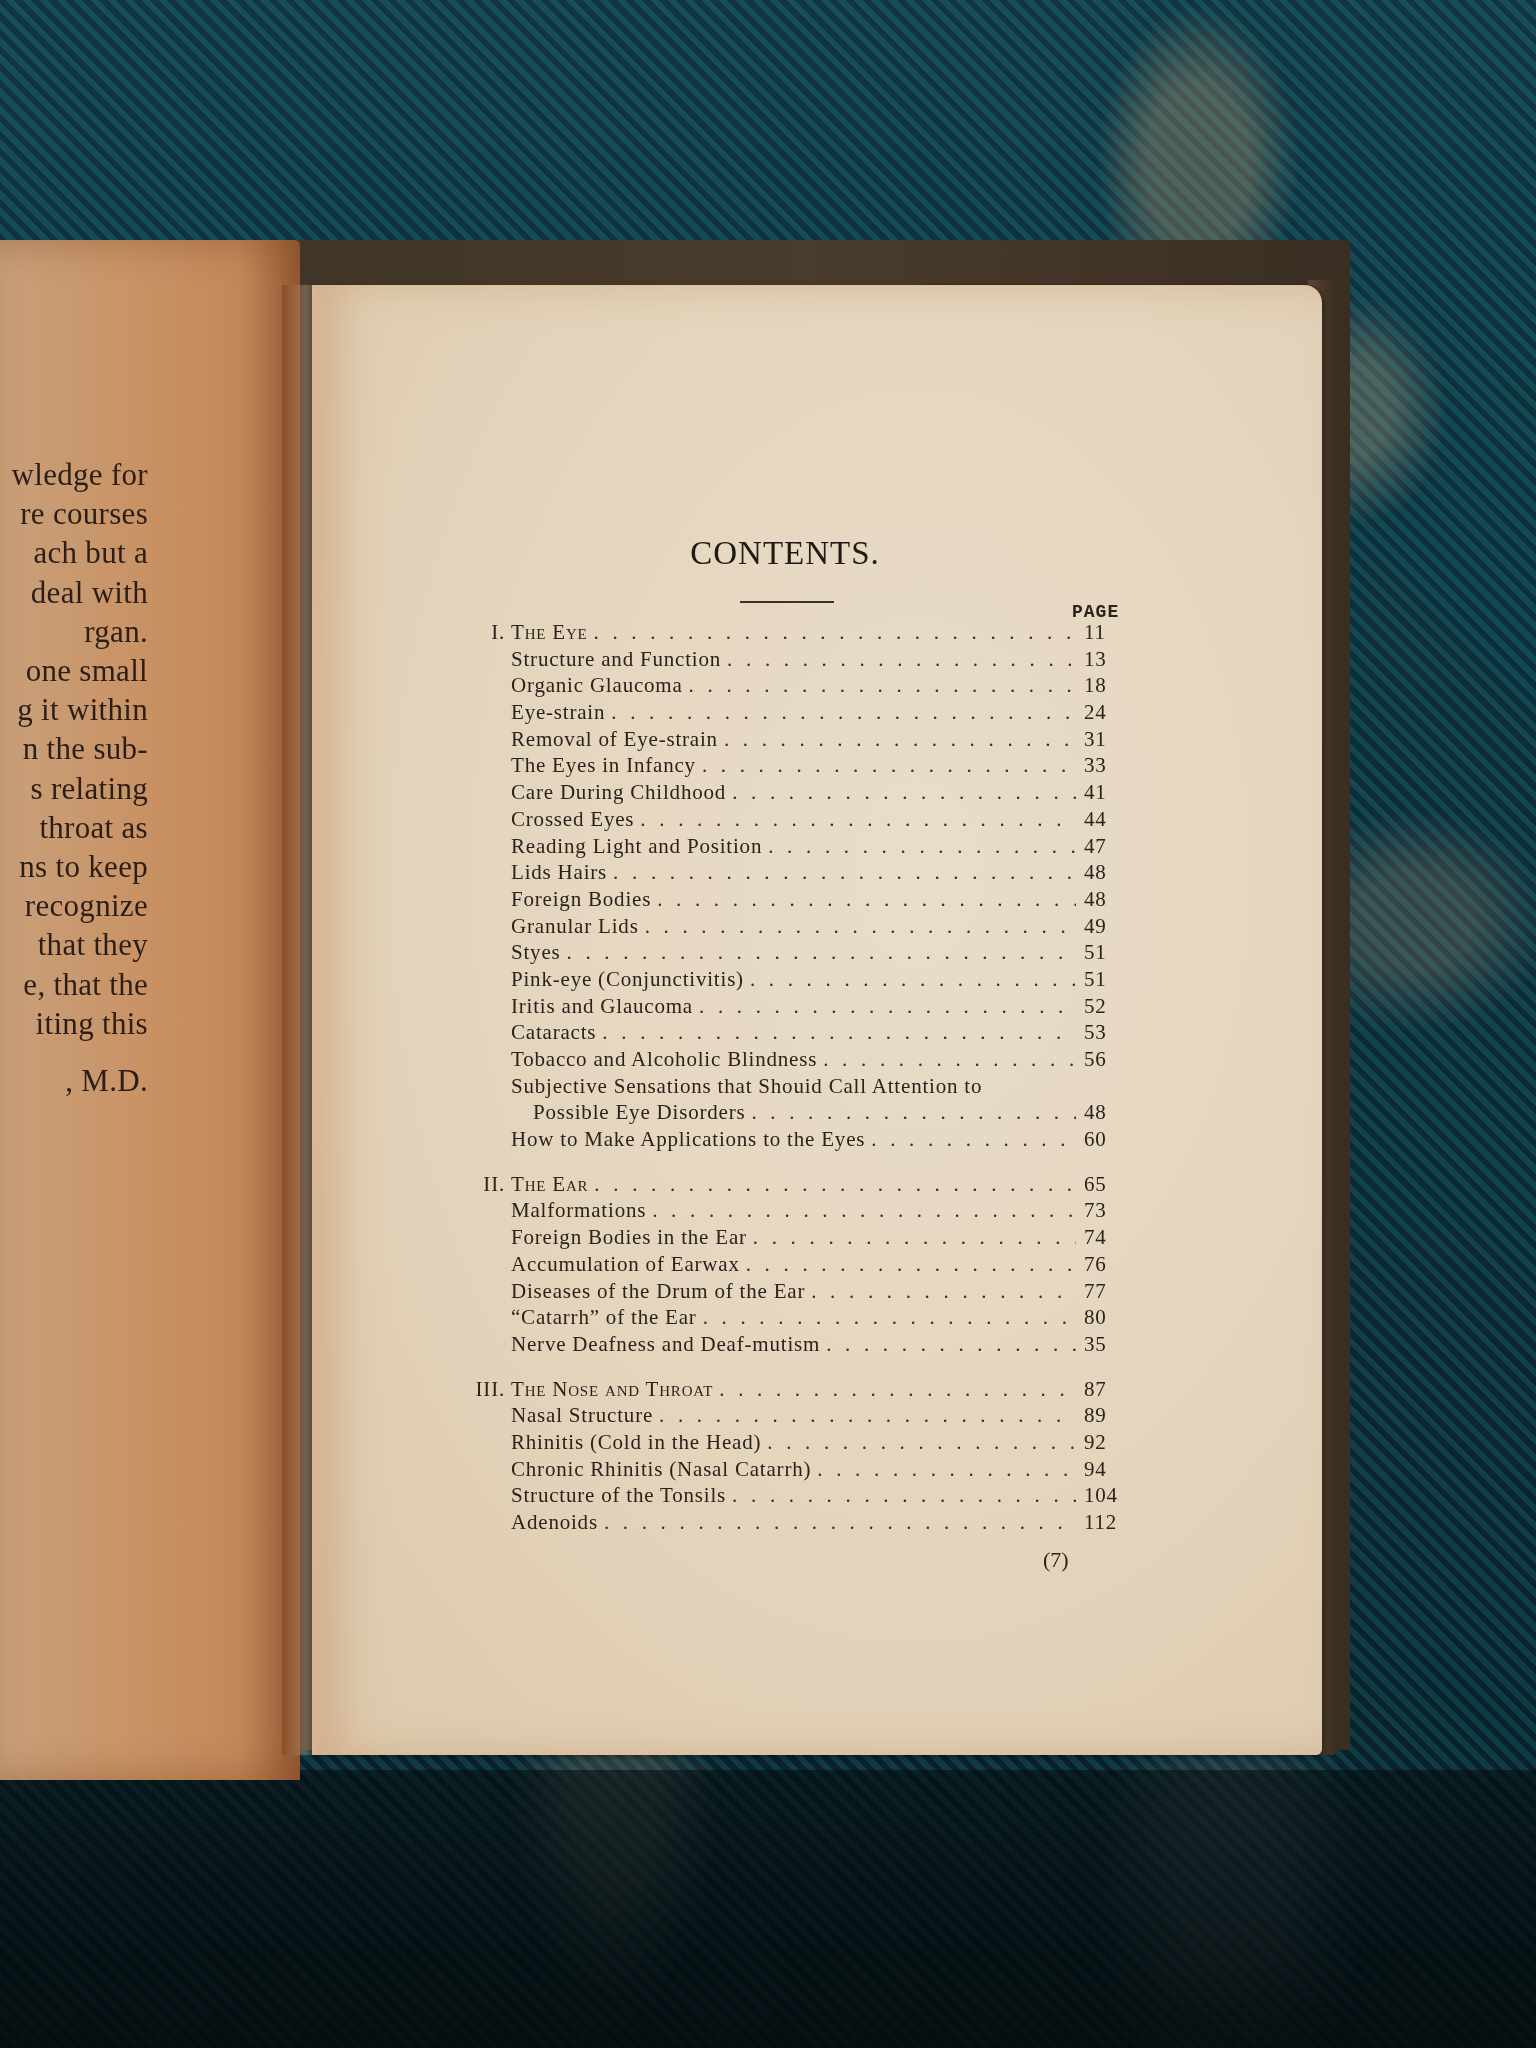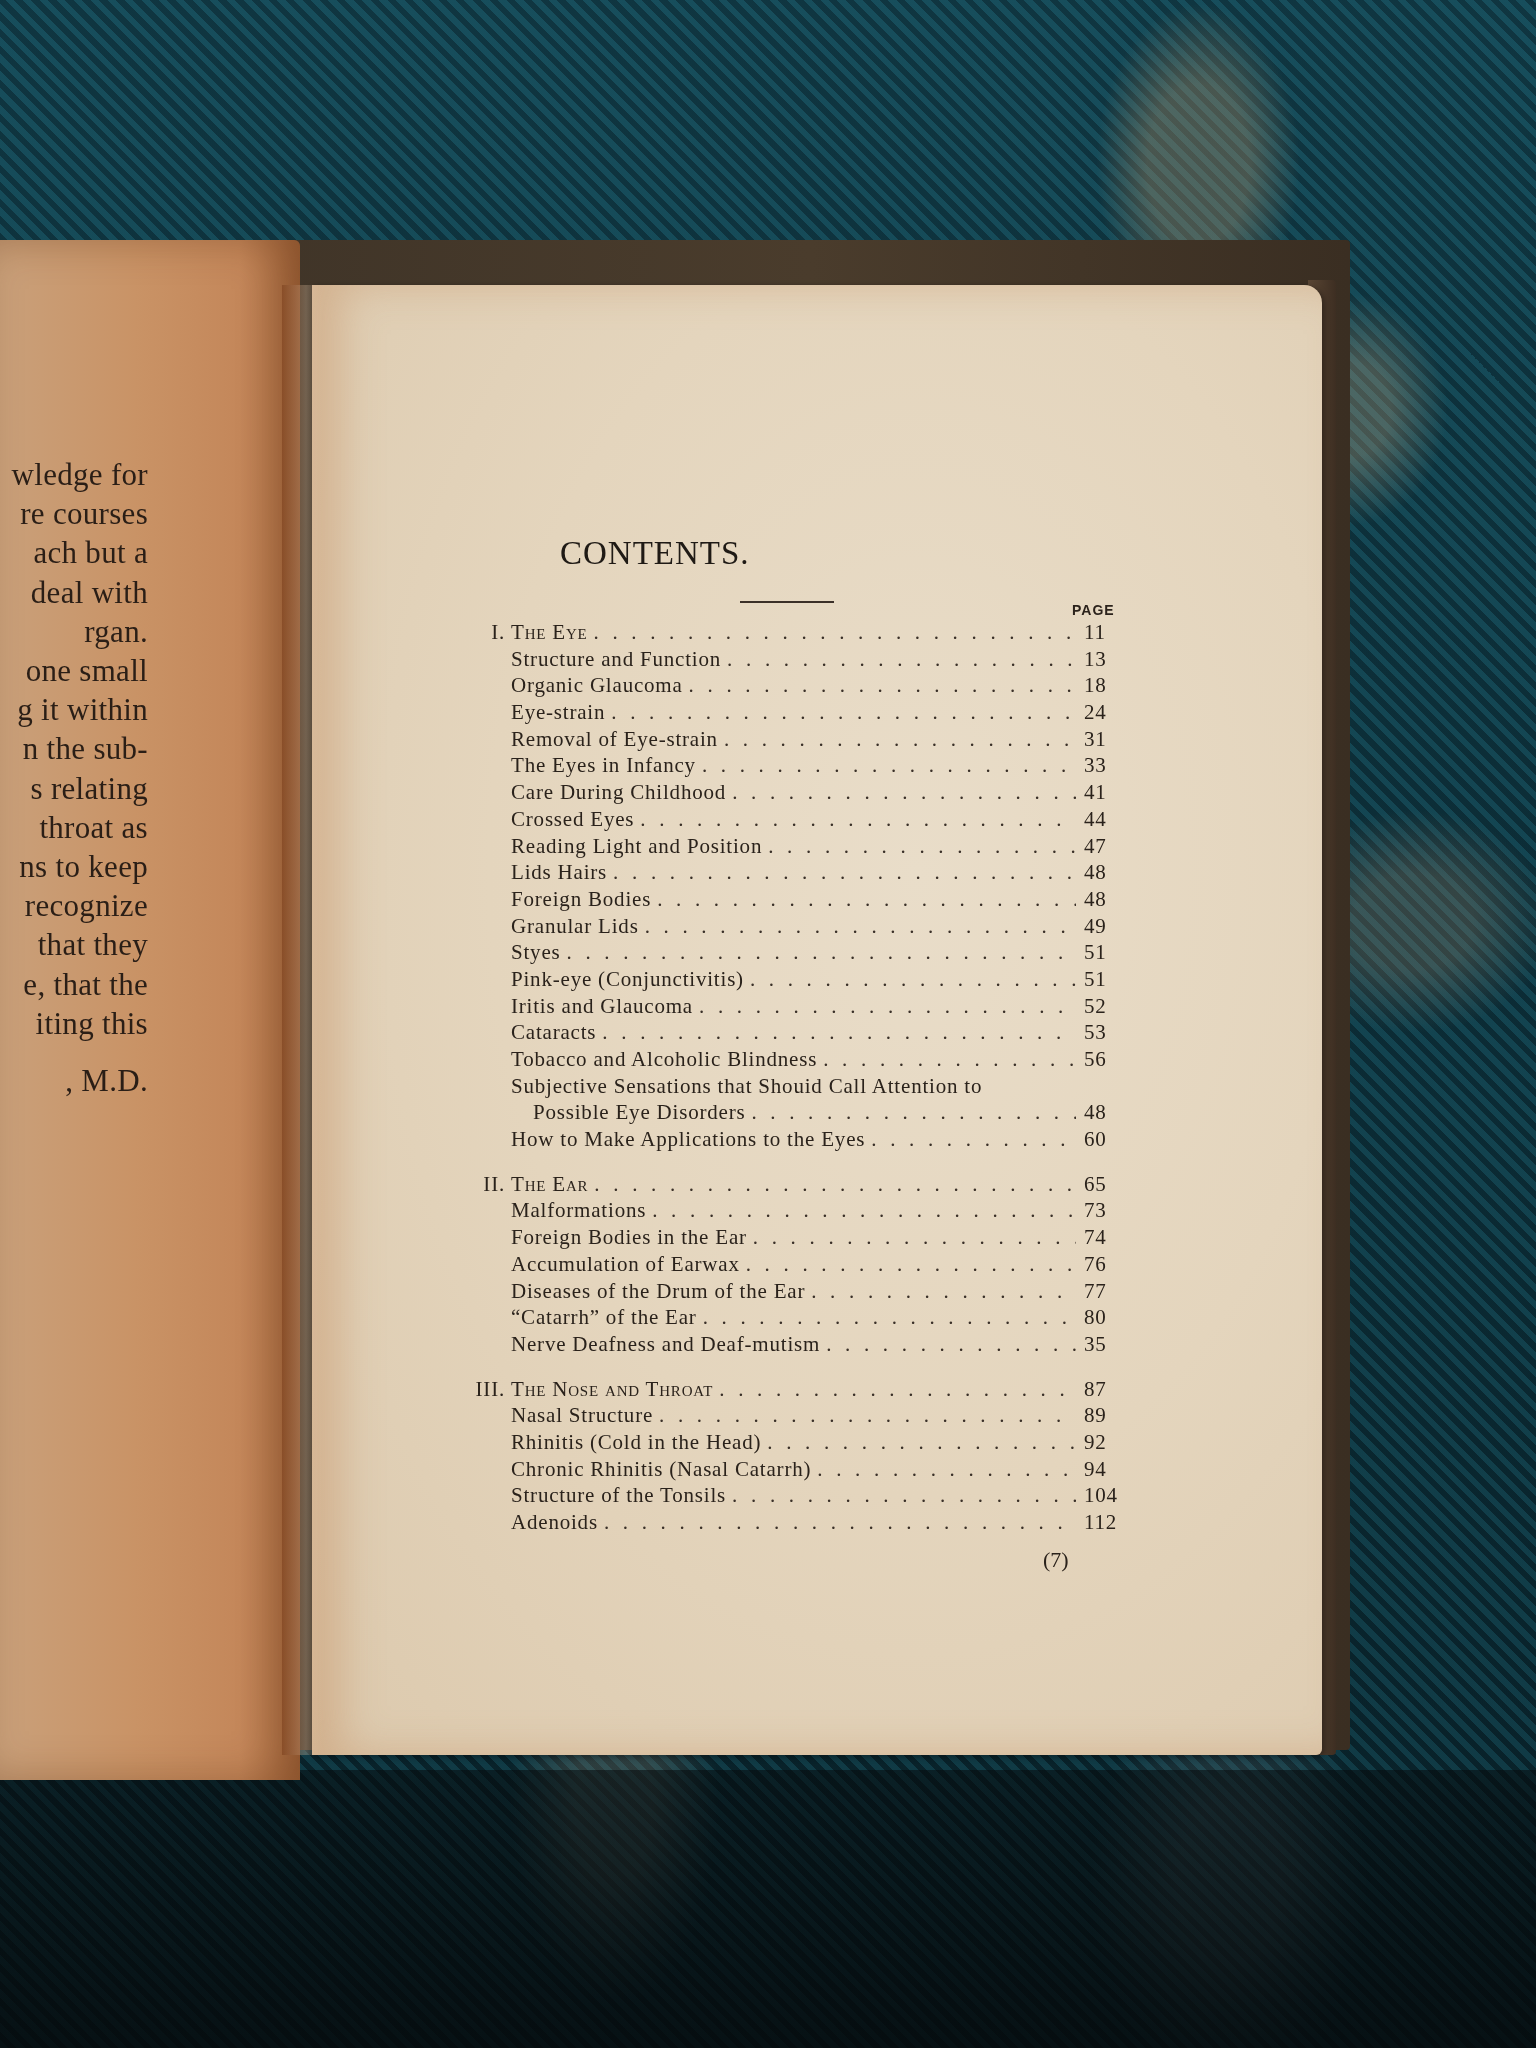--- a/index.html
+++ b/index.html
@@ -57,30 +57,30 @@
     border-bottom-right-radius: 6px;
     box-shadow: inset 30px 0 40px rgba(190,130,80,0.35), 2px 2px 6px rgba(0,0,0,0.4);
   }
   .page-edge {
     position: absolute; left: 1308px; top: 280px; width: 28px; height: 1475px;
     background: linear-gradient(90deg, #5a4634, #3d2e22);
     border-radius: 0 4px 4px 0;
   }
 
   .toc-title {
-    position: absolute; left: 560px; top: 535px; width: 450px; 
+    position: absolute; left: 560px; top: 535px; width: 450px; text-align: center;
     font-family: "Liberation Serif", "DejaVu Serif", serif;
     font-size: 33px; color: #1f1a15; letter-spacing: 1px;
   }
   .toc-rule {
     position: absolute; left: 740px; top: 601px; width: 94px; height: 2px; background: #3b3028;
   }
   .page-label {
-    position: absolute; left: 1072px; top: 602px; font-size: 14px;
-    font-family: Liberation Sans, sans-serif; letter-spacing: 1px; color: #2b221b; font-weight: bold;
+    position: absolute; left: 1072px; top: 602px; font-size: 18px;
+    font-family: Liberation Mono, monospace; letter-spacing: 1px; color: #2b221b; font-weight: bold;
   }
 
   .toc {
     position: absolute; left: 450px; top: 620px; width: 670px;
     font-family: "Liberation Serif", "DejaVu Serif", serif;
     font-size: 21px; color: #2a221b; letter-spacing: 0.8px;
   }
   .row {
     display: flex; align-items: baseline; height: 26.7px; position: relative;
   }

